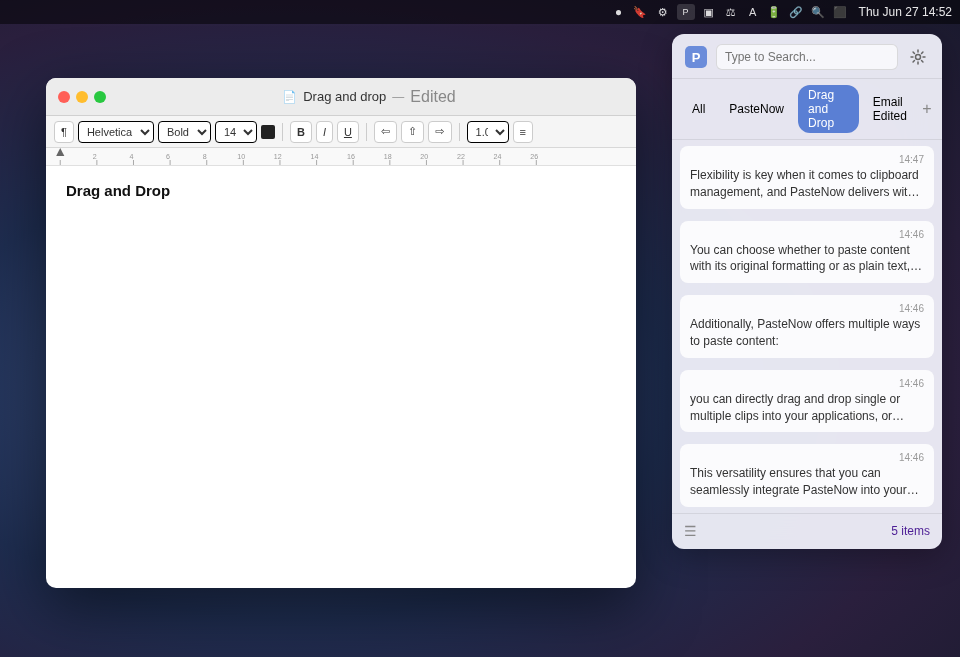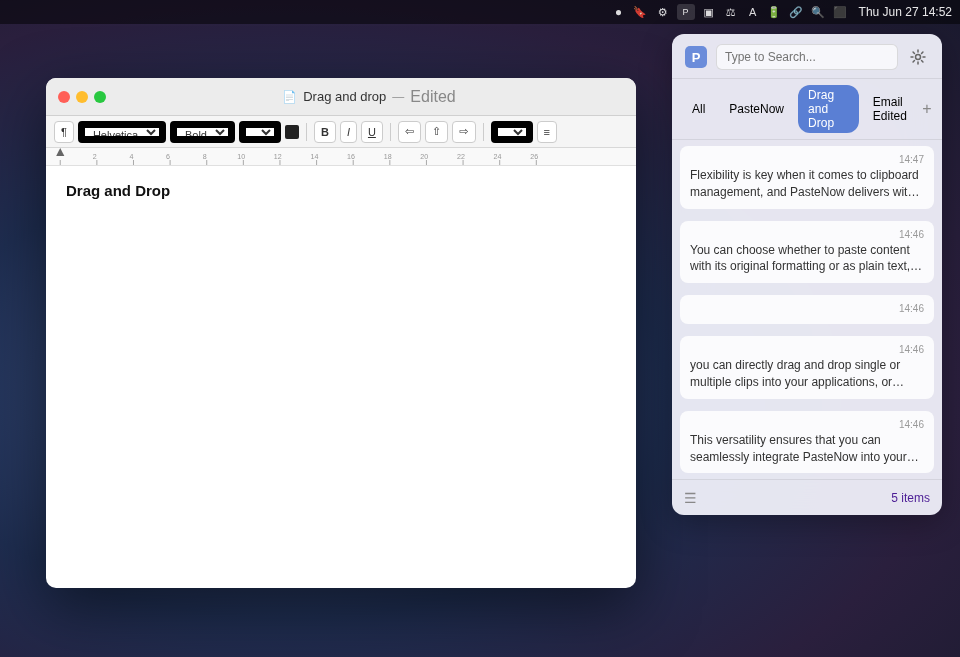--- a/index.html
+++ b/index.html
@@ -150,21 +150,21 @@
       color: #333;
       cursor: pointer;
       display: flex;
       align-items: center;
       gap: 3px;
     }
 
     .toolbar-select {
       height: 22px;
       padding: 0 4px;
-      border: 7px solid #000000;
+      border: 1px solid #000000;
       border-radius: 4px;
       background: #fff;
       font-size: 11px;
       color: #333;
       cursor: pointer;
     }
 
     .toolbar-divider {
       width: 1px;
       height: 18px;
@@ -494,20 +494,21 @@
       <div class="paste-clip-text">Flexibility is key when it comes to clipboard management, and PasteNow delivers with a varie...</div>
     </div>
 
     <div class="paste-clip">
       <div class="paste-clip-time">14:46</div>
       <div class="paste-clip-text">You can choose whether to paste content with its original formatting or as plain text, depending on...</div>
     </div>
 
     <div class="paste-clip">
       <div class="paste-clip-time">14:46</div>
+      <div class="paste-clip-text">Additionally, PasteNow offers multiple ways to paste content:</div>
     </div>
 
     <div class="paste-clip">
       <div class="paste-clip-time">14:46</div>
       <div class="paste-clip-text">you can directly drag and drop single or multiple clips into your applications, or summon the app...</div>
     </div>
 
     <div class="paste-clip">
       <div class="paste-clip-time">14:46</div>
       <div class="paste-clip-text">This versatility ensures that you can seamlessly integrate PasteNow into your workflow, enhancin...</div>

